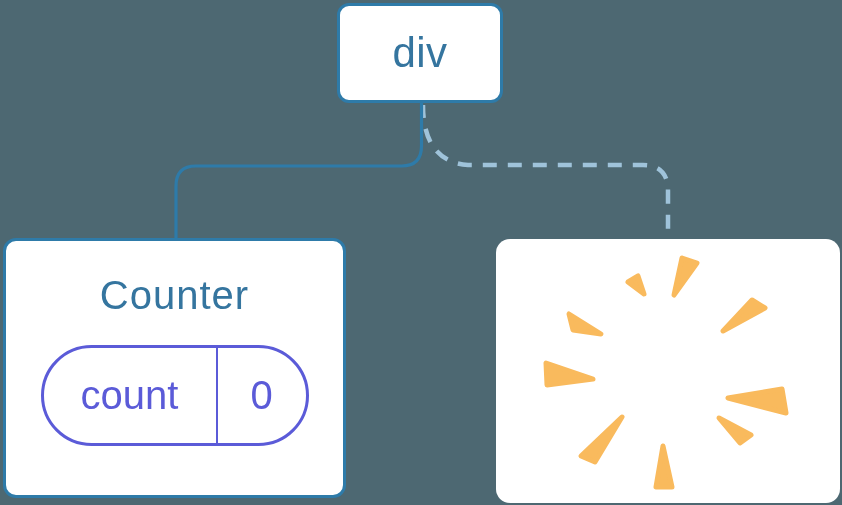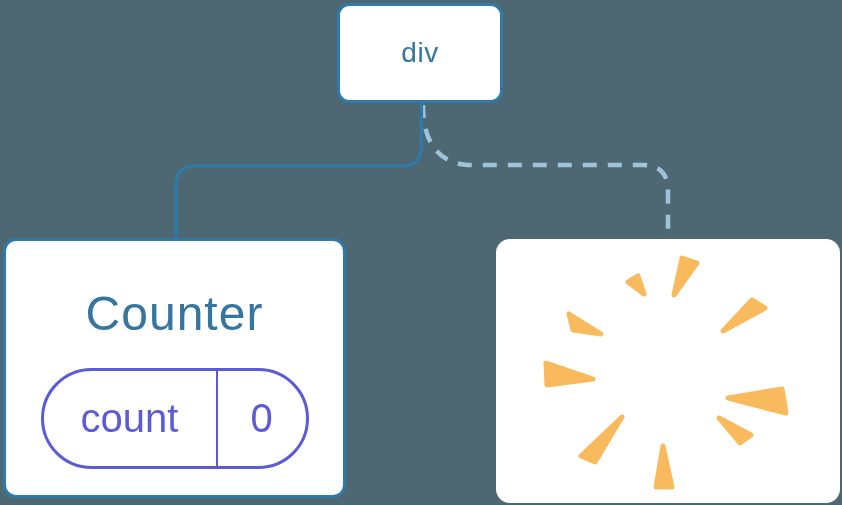--- a/index.html
+++ b/index.html
@@ -36,37 +36,37 @@
     align-items: center;
     justify-content: center;
   }
   .root-node {
     left: 337px; top: 3px;
     width: 166px; height: 100px;
     border: 3px solid var(--accent-blue);
     border-radius: 12px;
   }
   .root-node .label {
-    font-size: 28px;
+    font-size: 42px;
     font-weight: 500;
     color: var(--text-blue);
     letter-spacing: 0.5px;
     text-align: center;
   }
   .counter-node {
     left: 3px; top: 238px;
     width: 343px; height: 260px;
     border: 3px solid var(--accent-blue);
     border-radius: 13px;
     flex-direction: column;
     justify-content: flex-start;
   }
   .counter-title {
-    margin-top: 45px;
-    font-size: 48px;
+    margin-top: 32px;
+    font-size: 40px;
     font-weight: 500;
     letter-spacing: 1px;
     color: var(--text-blue);
   }
   .state-pill {
     margin-top: 27px;
     width: 268px;
     height: 101px;
     border: 3px solid var(--state-purple);
     border-radius: 60px;

